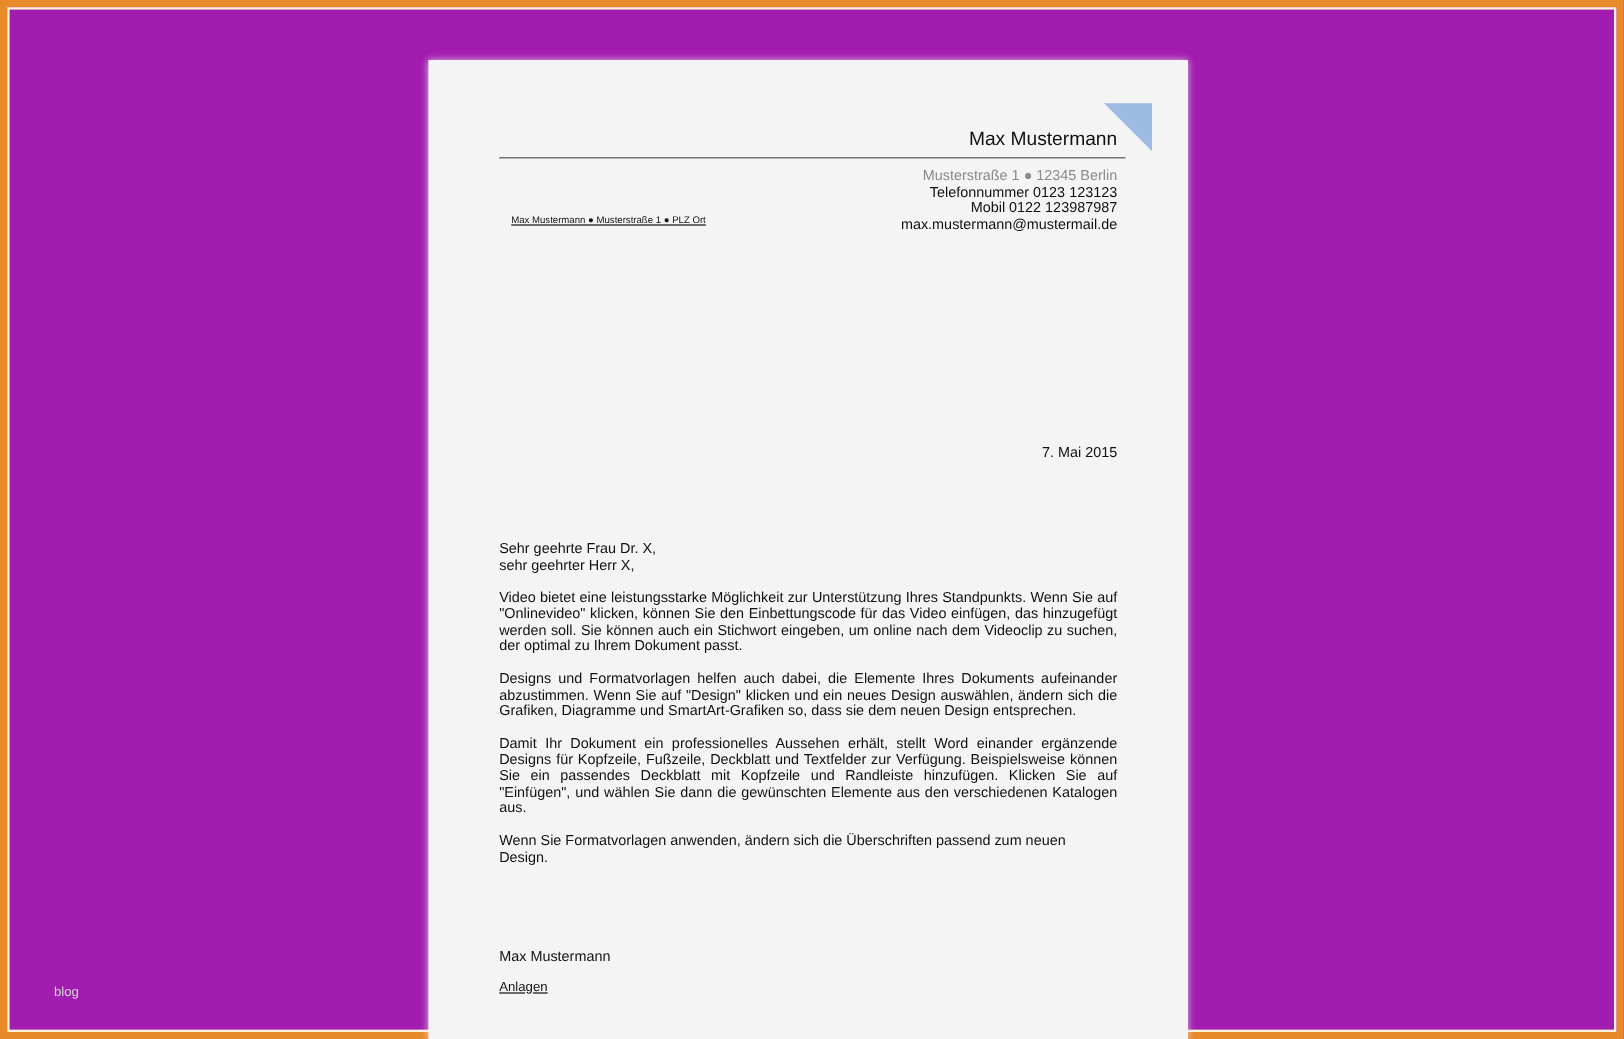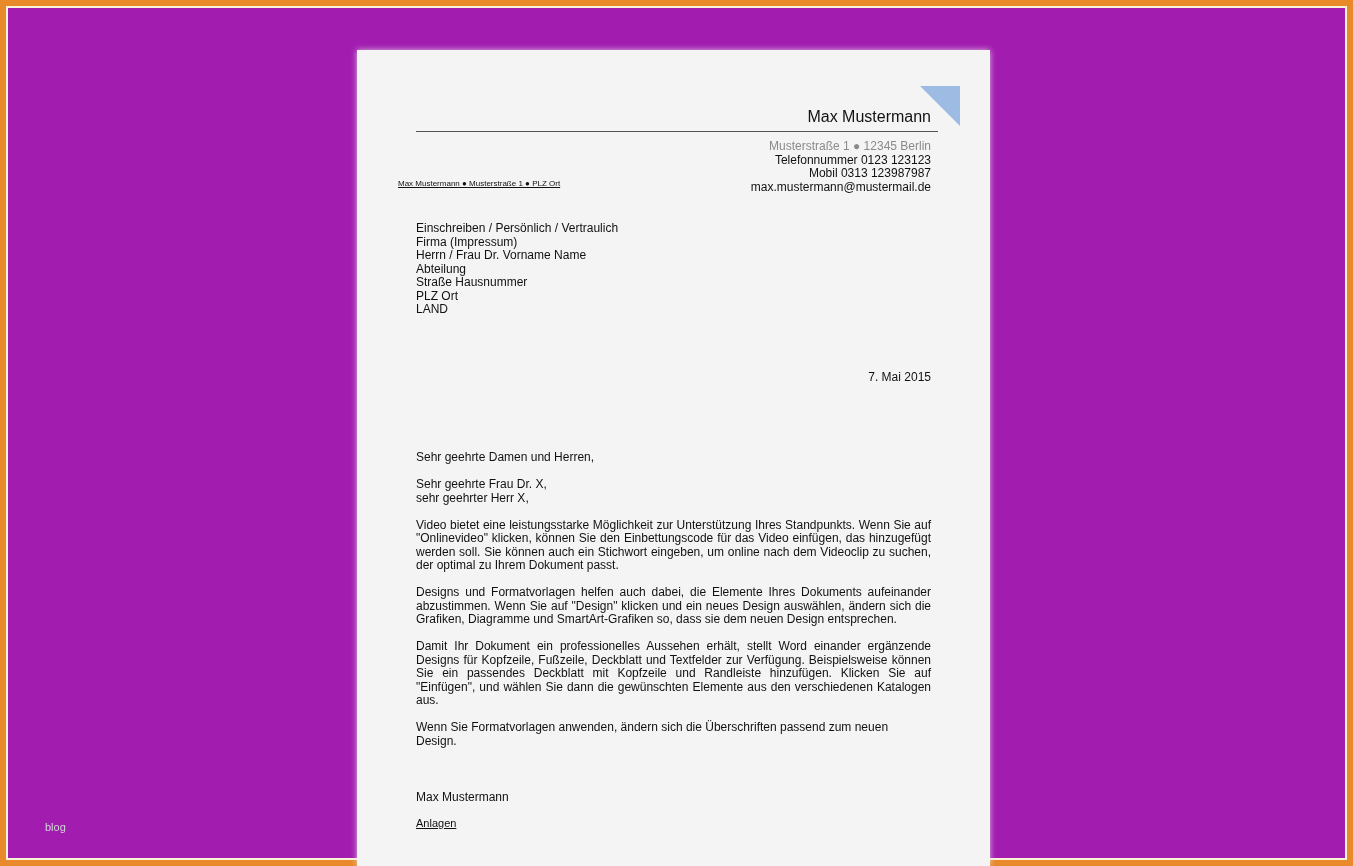--- a/index.html
+++ b/index.html
@@ -40,21 +40,21 @@
     .rule {
       position: absolute; left: 59px; top: 81px; width: 522px; height: 1px;
       background: #555;
     }
     .contact {
       position: absolute; right: 59px; top: 90px; text-align: right;
       font-size: 12px; line-height: 13.5px; color: #111;
     }
     .contact .addr { color: #8a8a8a; }
     .sender-line {
-      position: absolute; left: 41px; top: 129px;
+      position: absolute; left: 69px; top: 129px;
       font-size: 8px; color: #111; text-decoration: underline;
     }
     .recipient {
       position: absolute; left: 59px; top: 172px;
       font-size: 12px; line-height: 13.5px; color: #111;
     }
     .date {
       position: absolute; right: 59px; top: 320px;
       font-size: 12px; color: #111;
     }
@@ -86,41 +86,31 @@
 
 <div class="page">
   <div class="corner"></div>
 
   <div class="name-title">Max Mustermann</div>
   <div class="rule"></div>
 
   <div class="contact">
     <div class="addr">Musterstraße 1 ● 12345 Berlin</div>
     <div>Telefonnummer 0123 123123</div>
-    <div>Mobil 0313 123987987</div>
+    <div>Mobil 0122 123987987</div>
     <div>max.mustermann@mustermail.de</div>
   </div>
 
   <div class="sender-line">Max Mustermann ● Musterstraße 1 ● PLZ Ort</div>
 
-  <div class="recipient">
-    <div>Einschreiben / Persönlich / Vertraulich</div>
-    <div>Firma (Impressum)</div>
-    <div>Herrn / Frau Dr. Vorname Name</div>
-    <div>Abteilung</div>
-    <div>Straße Hausnummer</div>
-    <div>PLZ Ort</div>
-    <div>LAND</div>
-  </div>
 
   <div class="date">7. Mai 2015</div>
 
 
   <div class="body">
-    <p class="left">Sehr geehrte Damen und Herren,</p>
     <p class="left">
       <span>Sehr geehrte Frau Dr. X,</span><br>
       <span>sehr geehrter Herr X,</span>
     </p>
     <p>Video bietet eine leistungsstarke Möglichkeit zur Unterstützung Ihres Standpunkts. Wenn Sie auf "Onlinevideo" klicken, können Sie den Einbettungscode für das Video einfügen, das hinzugefügt werden soll. Sie können auch ein Stichwort eingeben, um online nach dem Videoclip zu suchen, der optimal zu Ihrem Dokument passt.</p>
     <p>Designs und Formatvorlagen helfen auch dabei, die Elemente Ihres Dokuments aufeinander abzustimmen. Wenn Sie auf "Design" klicken und ein neues Design auswählen, ändern sich die Grafiken, Diagramme und SmartArt-Grafiken so, dass sie dem neuen Design entsprechen.</p>
     <p>Damit Ihr Dokument ein professionelles Aussehen erhält, stellt Word einander ergänzende Designs für Kopfzeile, Fußzeile, Deckblatt und Textfelder zur Verfügung. Beispielsweise können Sie ein passendes Deckblatt mit Kopfzeile und Randleiste hinzufügen. Klicken Sie auf "Einfügen", und wählen Sie dann die gewünschten Elemente aus den verschiedenen Katalogen aus.</p>
     <p class="left">Wenn Sie Formatvorlagen anwenden, ändern sich die Überschriften passend zum neuen Design.</p>
   </div>
 

